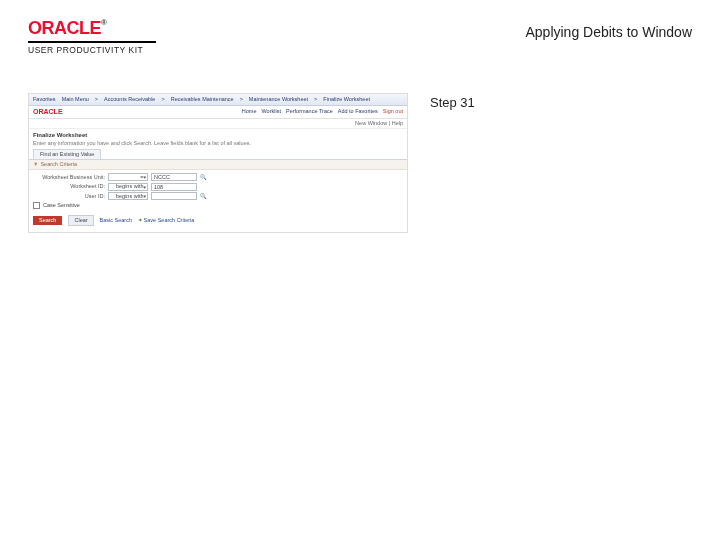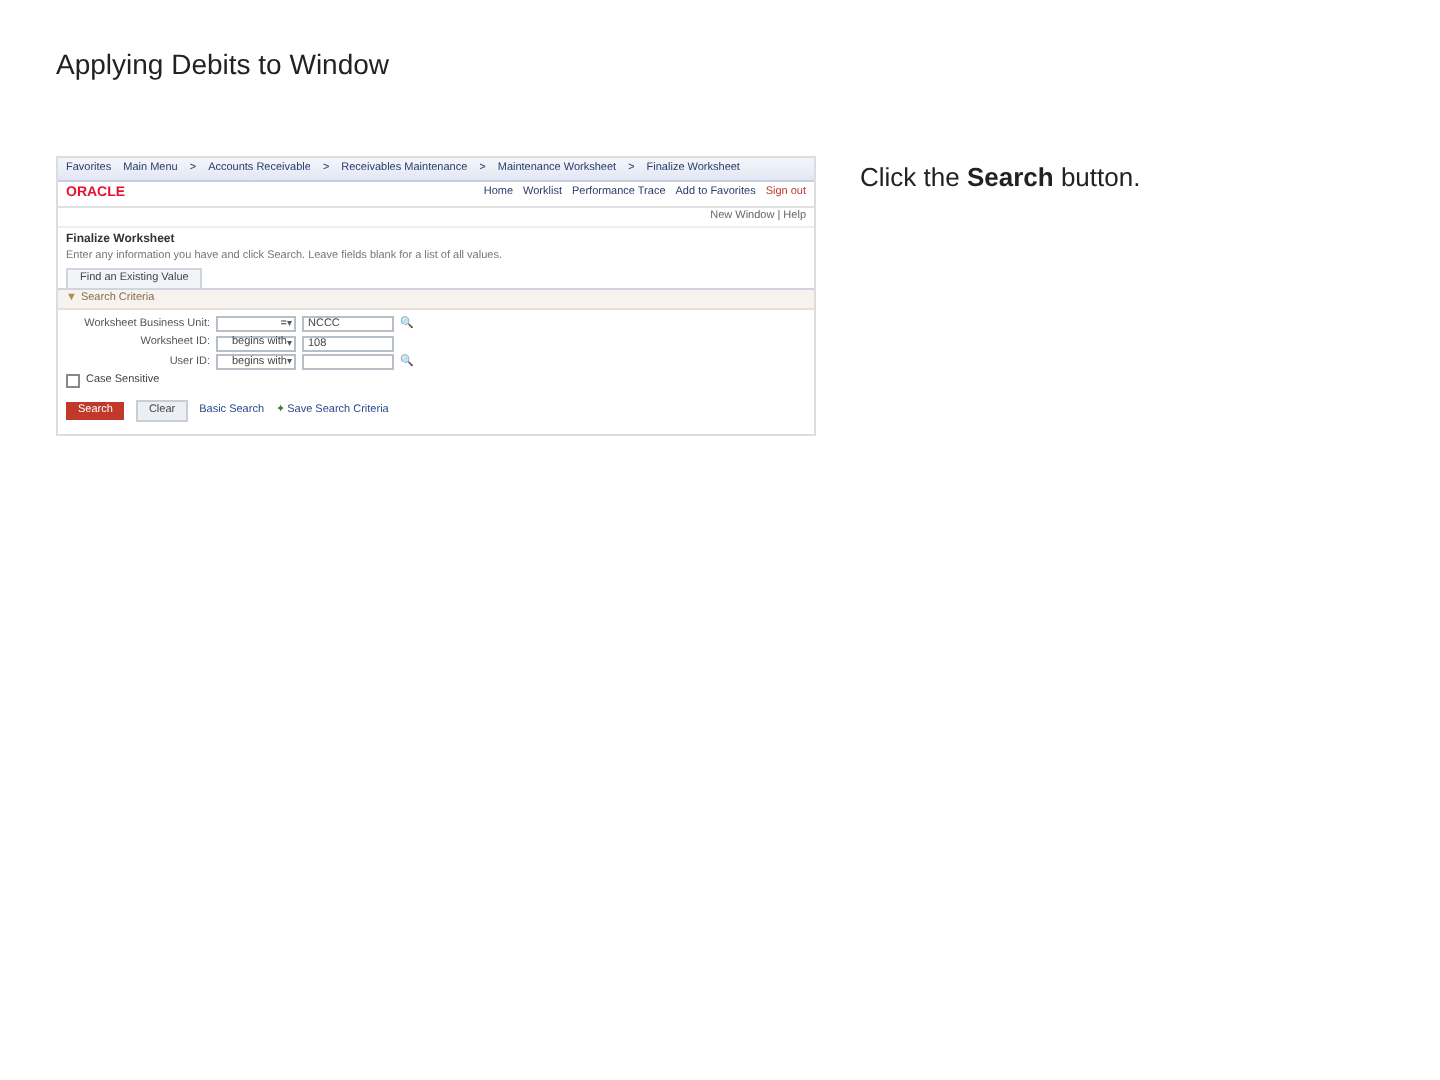--- a/index.html
+++ b/index.html
@@ -125,20 +125,27 @@
   .ss .btn-secondary {
     background:#eceff3; border:1px solid #c9ced6; color:#445; padding:1px 5px; font-size:5.5px;
   }
   .ss .linky { color:#2a4b8d; }
   .ss .linky .ico { color:#3a7d3a; margin-right:1px;}
 </style>
 </head>
 <body>
 
 <div class="header">
+  <div class="logo-block">
+    <div class="oracle-logo">
+      <span>ORACLE</span><span class="tm">®</span>
+    </div>
+    <hr class="logo-rule">
+    <div class="upk-text">USER PRODUCTIVITY KIT</div>
+  </div>
   <div class="topic-title">Applying Debits to Window</div>
 </div>
 
 <div class="content">
   <div class="screenshot-col">
     <div class="ss">
       <div class="tabbar">
         <span>Favorites</span>
         <span>Main Menu</span>
         <span>&gt;</span>
@@ -199,17 +206,15 @@
           <span class="btn-primary">Search</span>
           <span class="btn-secondary">Clear</span>
           <span class="linky">Basic Search</span>
           <span class="linky"><span class="ico">✦</span><span>Save Search Criteria</span></span>
         </div>
       </div>
     </div>
   </div>
 
   <div class="instruction-col">
-    <div class="instruction-text">
-      <span>Click the </span><b>Search</b><span> button.</span>
-    </div>
+    <div class="step-label">Step 31</div>
   </div>
 </div>
 
 </body></html>

